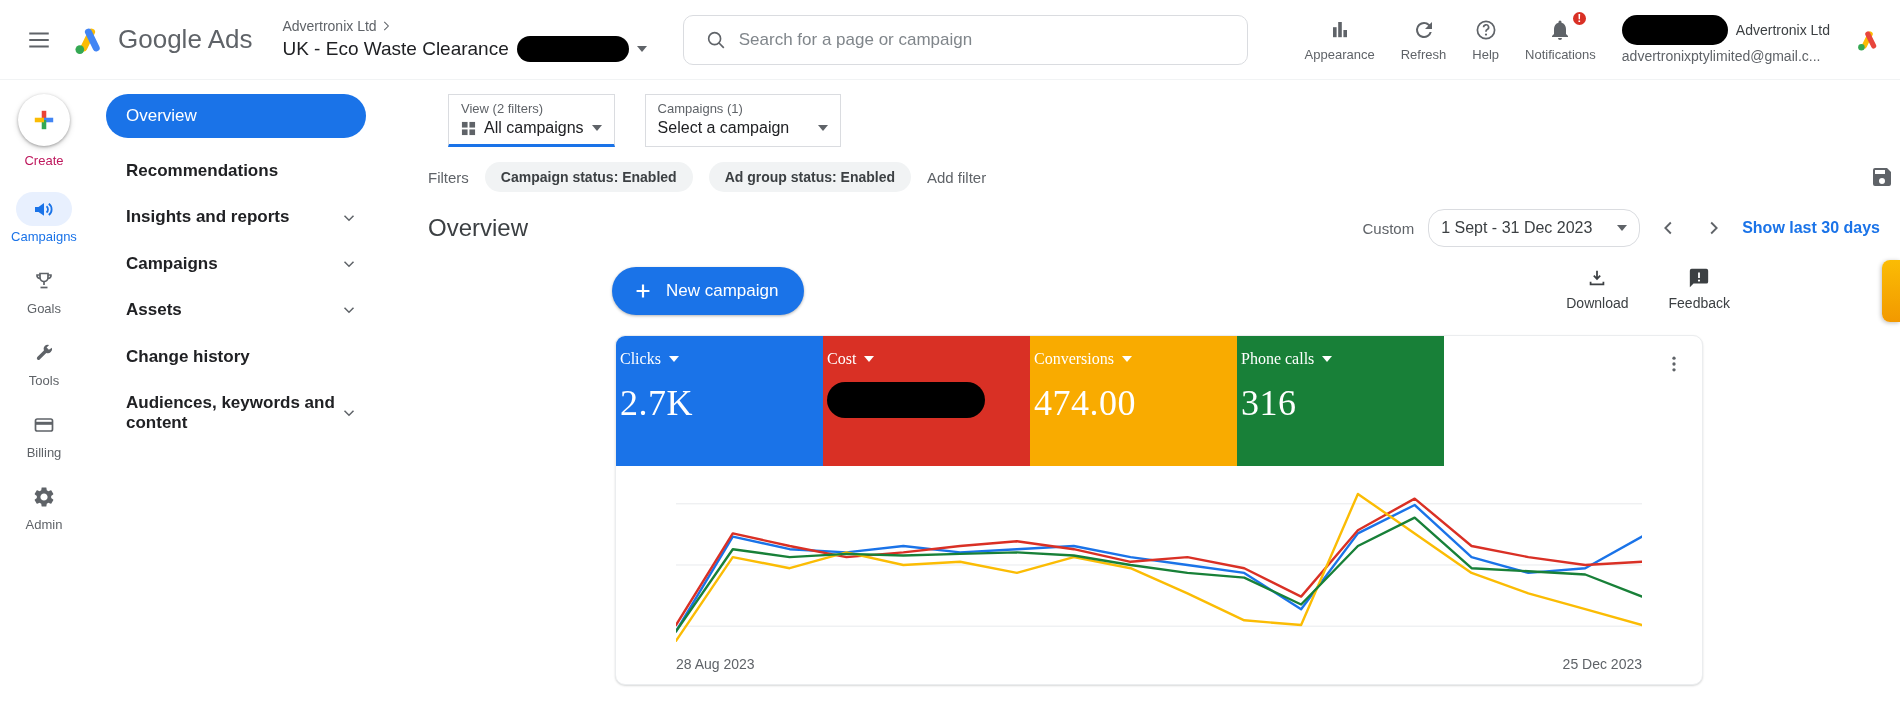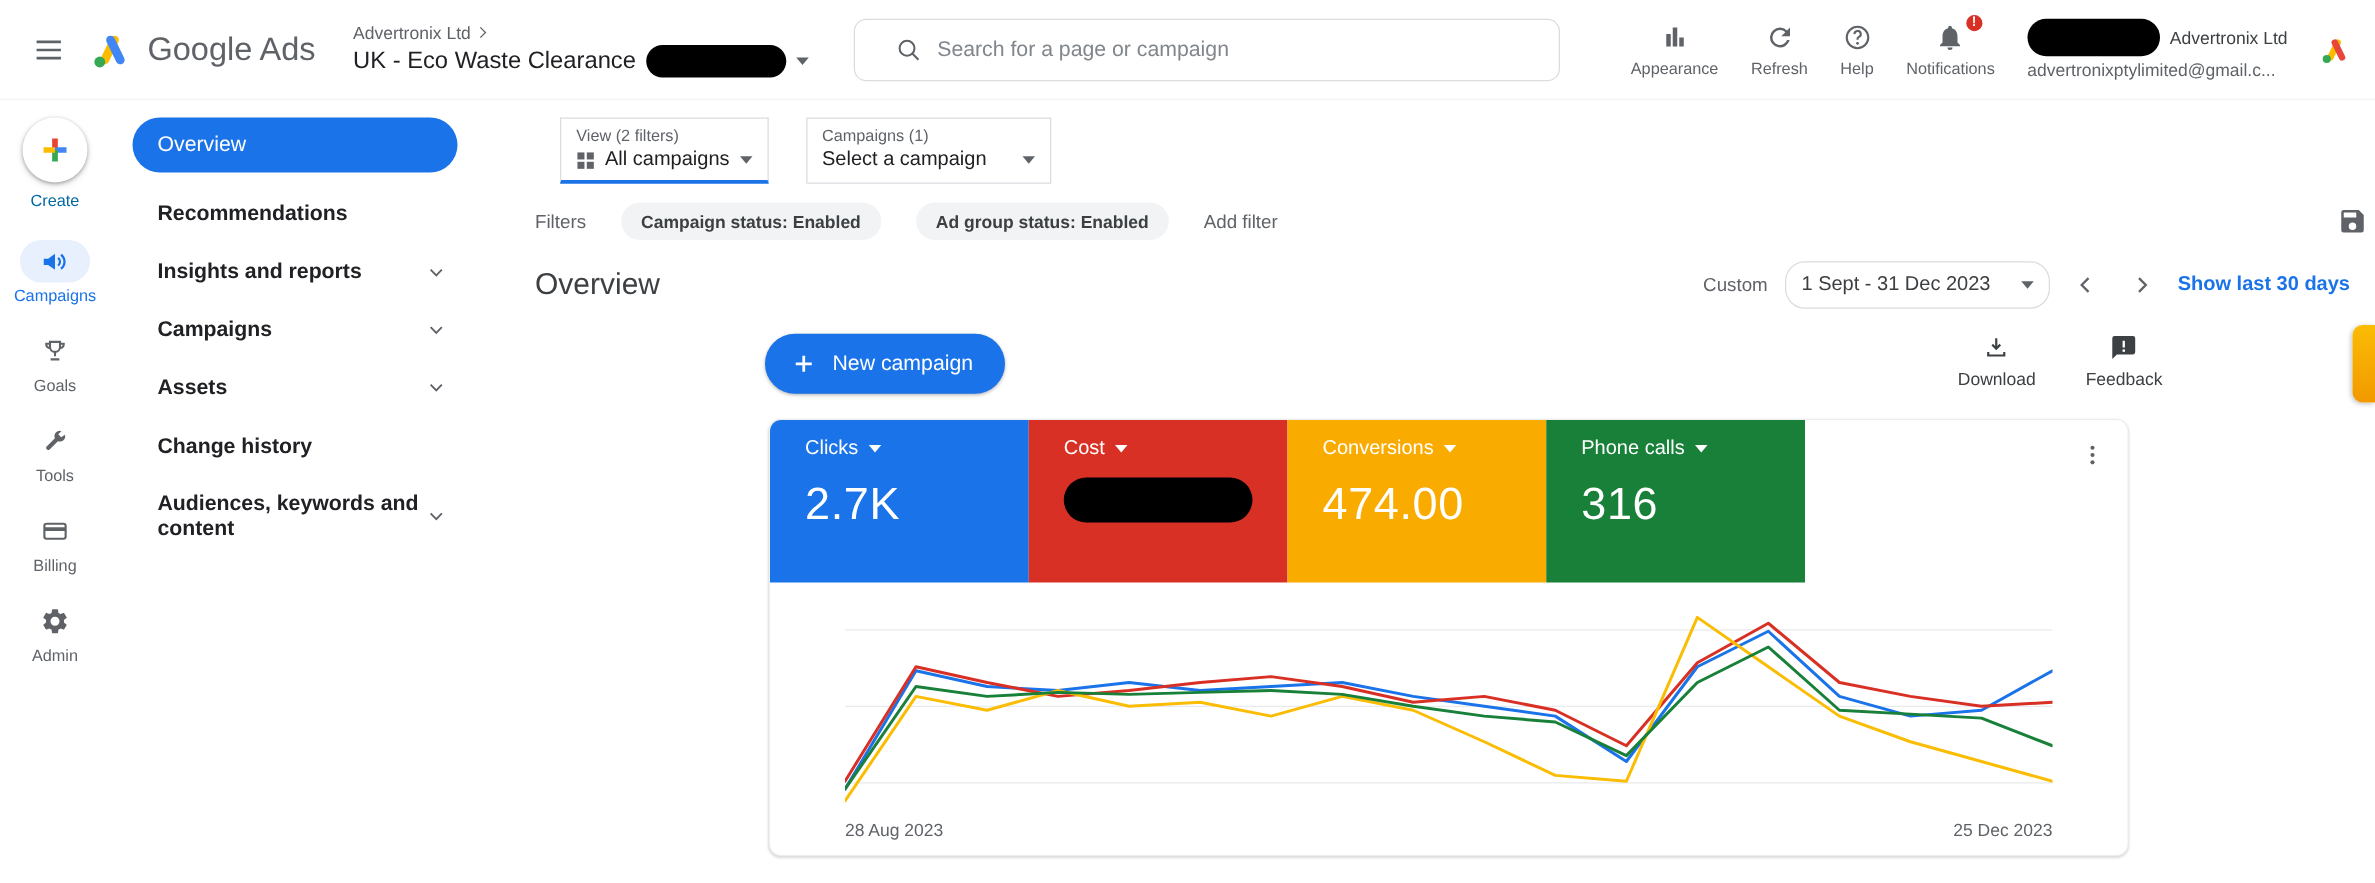--- a/index.html
+++ b/index.html
@@ -12,37 +12,37 @@
   .icon-btn { background:none; border:none; cursor:pointer; display:flex; align-items:center; justify-content:center; padding:6px; }
   .brand { display:flex; align-items:center; gap:10px; margin-left:14px; cursor:pointer; }
   .brand-text { font-size:26px; color:#5f6368; }
   .crumb { margin-left:30px; cursor:pointer; }
   .crumb-top { font-size:14px; color:#5f6368; display:flex; align-items:center; gap:2px; }
   .crumb-bottom { font-size:19px; color:#202124; display:flex; align-items:center; gap:8px; margin-top:2px; }
   .redact { background:#000; border-radius:999px; display:inline-block; }
   .redact-sm { width:112px; height:26px; }
   .redact-lg { width:106px; height:30px; }
   .redact-value { width:158px; height:36px; }
-  .search { margin-left:36px; width:565px; height:50px; border:1px solid #dadce0; border-radius:10px; display:flex; align-items:center; padding:0 32px; gap:12px; background:#fff; }
+  .search { margin-left:36px; width:565px; height:50px; border:1px solid #dadce0; border-radius:10px; display:flex; align-items:center; padding:0 21px; gap:12px; background:#fff; }
   .search input { border:none; outline:none; flex:1; font-size:17px; color:#202124; background:transparent; }
   .search input::placeholder { color:#80868b; }
   .top-actions { margin-left:auto; display:flex; align-items:center; gap:26px; }
   .top-action { display:flex; flex-direction:column; align-items:center; gap:5px; color:#5f6368; font-size:13px; cursor:pointer; position:relative; background:none; border:none; }
   .badge { position:absolute; top:-8px; right:8px; background:#d93025; color:#fff; min-width:17px; height:17px; border-radius:50%; font-size:11px; font-weight:bold; display:flex; align-items:center; justify-content:center; border:2px solid #fff; }
   .account { display:flex; flex-direction:column; align-items:flex-start; gap:3px; cursor:pointer; }
   .acct-row { display:flex; align-items:center; gap:8px; }
   .acct-name { font-size:14px; color:#3c4043; }
   .acct-email { font-size:14px; color:#5f6368; }
 
   
   .page-body { display:flex; height:626px; overflow:hidden; }
 
   
   .rail { width:88px; display:flex; flex-direction:column; align-items:center; padding-top:14px; flex-shrink:0; }
-  .rail-create { display:flex; flex-direction:column; align-items:center; gap:7px; font-size:13px; color:#0369a1; margin-bottom:24px; cursor:pointer; background:none; border:none; }
+  .rail-create { display:flex; flex-direction:column; align-items:center; gap:7px; font-size:13px; color:#be185d; margin-bottom:24px; cursor:pointer; background:none; border:none; }
   .create-circle { width:52px; height:52px; border-radius:50%; background:#fff; box-shadow:0 1px 3px rgba(0,0,0,.3),0 2px 6px rgba(0,0,0,.15); display:flex; align-items:center; justify-content:center; }
   .rail-item { display:flex; flex-direction:column; align-items:center; gap:3px; margin-bottom:20px; cursor:pointer; color:#5f6368; font-size:13px; background:none; border:none; }
   .rail-icon-wrap { width:56px; height:34px; border-radius:17px; display:flex; align-items:center; justify-content:center; color:#5f6368; }
   .rail-item.active { color:#1a73e8; }
   .rail-item.active .rail-icon-wrap { background:#e8f0fe; color:#1a73e8; }
 
   
   .subnav { width:296px; padding:14px 18px 0 18px; flex-shrink:0; }
   .subnav-pill { height:44px; background:#1a73e8; border-radius:22px; color:#fff; display:flex; align-items:center; padding:0 20px; font-size:17px; margin-bottom:10px; cursor:pointer; }
   .subnav-item { display:flex; align-items:center; justify-content:space-between; padding:13px 8px 13px 20px; font-size:17px; color:#202124; cursor:pointer; border-radius:8px; }
@@ -55,21 +55,21 @@
   .fbox { border:1px solid #dadce0; border-radius:0; padding:6px 12px 7px 12px; min-width:162px; cursor:pointer; background:#fff; }
   .fbox-view { border-bottom:3px solid #1a73e8; }
   .fbox-top { font-size:13px; color:#5f6368; }
   .fbox-bottom { display:flex; align-items:center; gap:8px; font-size:16px; color:#202124; margin-top:3px; font-weight:500; }
   .fbox-plain .fbox-bottom { font-weight:400; }
   .fbox-wide { min-width:196px; }
   .caret { width:0; height:0; border-left:5px solid transparent; border-right:5px solid transparent; border-top:6px solid #5f6368; display:inline-block; }
   .caret-end { margin-left:auto; }
   .caret-white { border-top-color:#fff; margin-left:8px; }
 
-  .filter-row { display:flex; align-items:center; gap:28px; margin-top:12px; }
+  .filter-row { display:flex; align-items:center; gap:16px; margin-top:12px; }
   .filters-label { color:#5f6368; font-size:15px; }
   .chip { background:#f1f3f4; border:none; border-radius:16px; padding:7px 16px; font-size:14px; font-weight:bold; color:#3c4043; cursor:pointer; }
   .add-filter { color:#5f6368; font-size:15px; cursor:pointer; background:none; border:none; }
   .flex-spacer { flex:1; }
 
   .page-head { display:flex; align-items:center; margin-top:14px; padding-right:20px; }
   .page-head h1 { font-size:24px; font-weight:400; color:#3c4043; }
   .date-controls { margin-left:auto; display:flex; align-items:center; gap:14px; }
   .date-mode { color:#5f6368; font-size:15px; }
   .date-box { border:1px solid #dadce0; border-radius:16px; padding:9px 12px; display:flex; align-items:center; font-size:16px; color:#3c4043; cursor:pointer; min-width:212px; background:#fff; }
@@ -78,21 +78,21 @@
 
   .actions-row { display:flex; align-items:flex-start; margin-top:20px; padding-right:170px; }
   .new-campaign { margin-left:184px; height:48px; border-radius:24px; background:#1a73e8; color:#fff; font-size:17px; font-weight:400; display:flex; align-items:center; gap:12px; padding:0 26px 0 20px; border:none; cursor:pointer; box-shadow:0 1px 3px rgba(0,0,0,.3); }
   .dl-fb { margin-left:auto; display:flex; gap:40px; }
   .mini-action { display:flex; flex-direction:column; align-items:center; gap:6px; color:#3c4043; font-size:14px; cursor:pointer; background:none; border:none; }
   .mini-action svg { color:#3c4043; }
 
   
   .overview-card { margin-left:187px; margin-top:20px; width:1088px; border:1px solid #ebedef; border-radius:10px; box-shadow:0 1px 2px rgba(60,64,67,.2); overflow:hidden; background:#fff; }
   .scorecards { display:flex; }
-  .scorecard { width:207px; height:130px; color:#fff; padding:14px 28px; cursor:pointer; }
+  .scorecard { width:207px; height:130px; color:#fff; padding:14px 4px; cursor:pointer;font-family:Liberation Serif, serif; }
   .sc-label { display:flex; align-items:center; font-size:16px; }
   .sc-value { font-size:36px; margin-top:14px; font-weight:400; letter-spacing:.5px; display:flex; align-items:center; }
   .sc-rest { flex:1; display:flex; justify-content:flex-end; align-items:flex-start; padding:12px 12px; }
   .chart-wrap { padding:14px 60px 0 60px; }
   #trend-chart { width:100%; height:170px; display:block; }
   .axis-row { display:flex; justify-content:space-between; color:#5f6368; font-size:14px; padding:6px 0 12px 0; }
 
   
   .edge-tab { position:absolute; right:0; top:260px; width:18px; height:62px; background:linear-gradient(#fbbc04,#f29900); border-radius:8px 0 0 8px; box-shadow:-1px 1px 4px rgba(0,0,0,.25); cursor:pointer; }
 </style>

